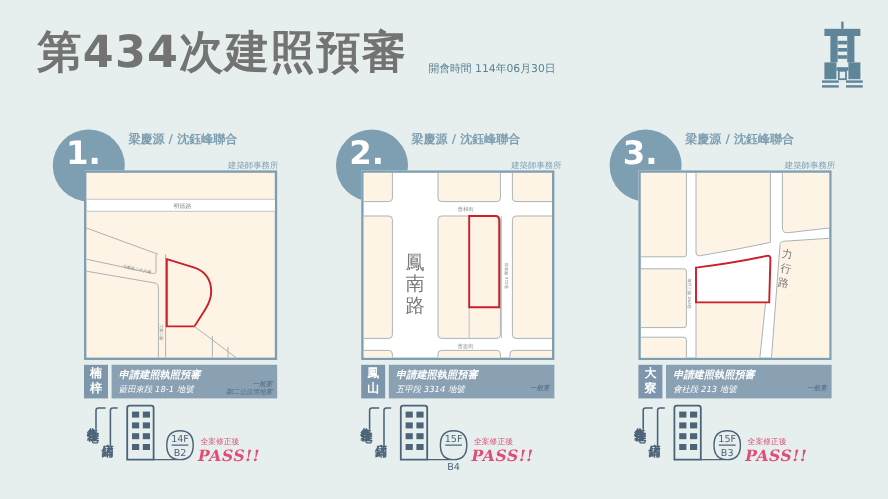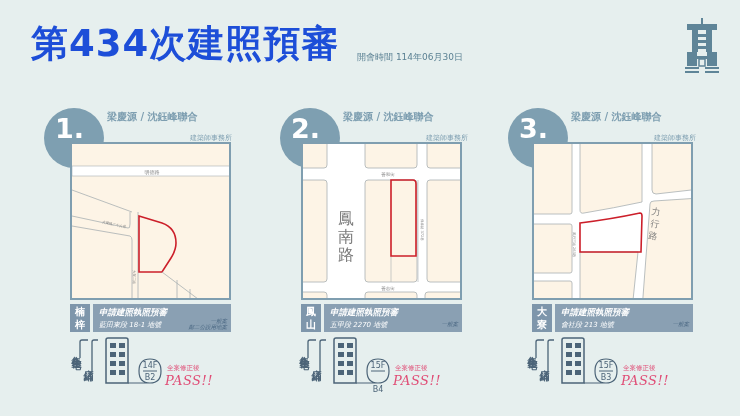--- a/index.html
+++ b/index.html
@@ -5,21 +5,21 @@
   * { box-sizing: border-box; margin: 0; padding: 0; }
   html, body { width: 740px; height: 416px; overflow: hidden; }
   body {
     background: #e6efee;
     font-family: "DejaVu Sans", "Liberation Sans", sans-serif;
     color: #5a7f92;
     position: relative;
   }
   .title {
     position: absolute; left: 31px; top: 25px;
-    font-size: 37px; font-weight: bold; color: #1d4ed8;
+    font-size: 37px; font-weight: bold; color: #737373;
     letter-spacing: 1px; line-height: 1;
   }
   .meeting {
     position: absolute; left: 357px; top: 51px;
     font-size: 9px; color: #5b8193;
   }
   .logo { position: absolute; left: 683px; top: 16px; width: 38px; height: 60px; }
 
   .card { position: absolute; top: 108px; width: 210px; height: 300px; }
   .circle {
@@ -70,21 +70,21 @@
     position: absolute; writing-mode: vertical-rl; font-size: 10px;
     color: #4c6478; font-weight: bold; letter-spacing: 1px; line-height: 1;
   }
   .floors-top {
     position: absolute; font-size: 8px; color: #4c6478; text-align: center; width: 26px;
   }
   .full-change {
     position: absolute; font-size: 6.5px; color: #e04c75; white-space: nowrap;
   }
   .pass {
-    position: absolute; font-size: 13px; font-weight: normal; font-style: italic;
+    position: absolute; font-size: 13px; font-weight: bold; font-style: italic;
     color: #e04c75; font-family: "DejaVu Serif", "Liberation Serif", serif; white-space: nowrap;
     letter-spacing: 0.5px;
   }
 </style>
 </head>
 <body>
 
 <div class="title">第434次建照預審</div>
 <div class="meeting">
   <span>開會時間</span>
@@ -204,21 +204,21 @@
       <text x="43" y="116" font-size="16" fill="#7a7a7a" text-anchor="middle">路</text>
     </svg>
   </div>
   <div class="info" style="left:21px;">
     <div class="district">
       <div>鳳</div>
       <div>山</div>
     </div>
     <div class="infobox">
       <div class="apply">申請建照執照預審</div>
-      <div class="lot">五甲段 2270 地號</div>
+      <div class="lot">五甲段 3314 地號</div>
       <div class="type" style="top:17px;">
         <div>一般案</div>
       </div>
     </div>
   </div>
   <div class="bldg">
     <svg width="210" height="80" style="position:absolute;left:0;top:0;">
       <path d="M28 28 L28 12 Q28 10 30 10 L36 10" stroke="#4c6478" stroke-width="1.3" fill="none"></path>
       <path d="M40 42 L40 12 Q40 10 42 10 L46 10" stroke="#4c6478" stroke-width="1.3" fill="none"></path>
       <path d="M54 53 L54 10 Q54 8 56 8 L74 8 Q76 8 76 10 L76 53 Z" stroke="#4c6478" stroke-width="1.5" fill="none"></path>

